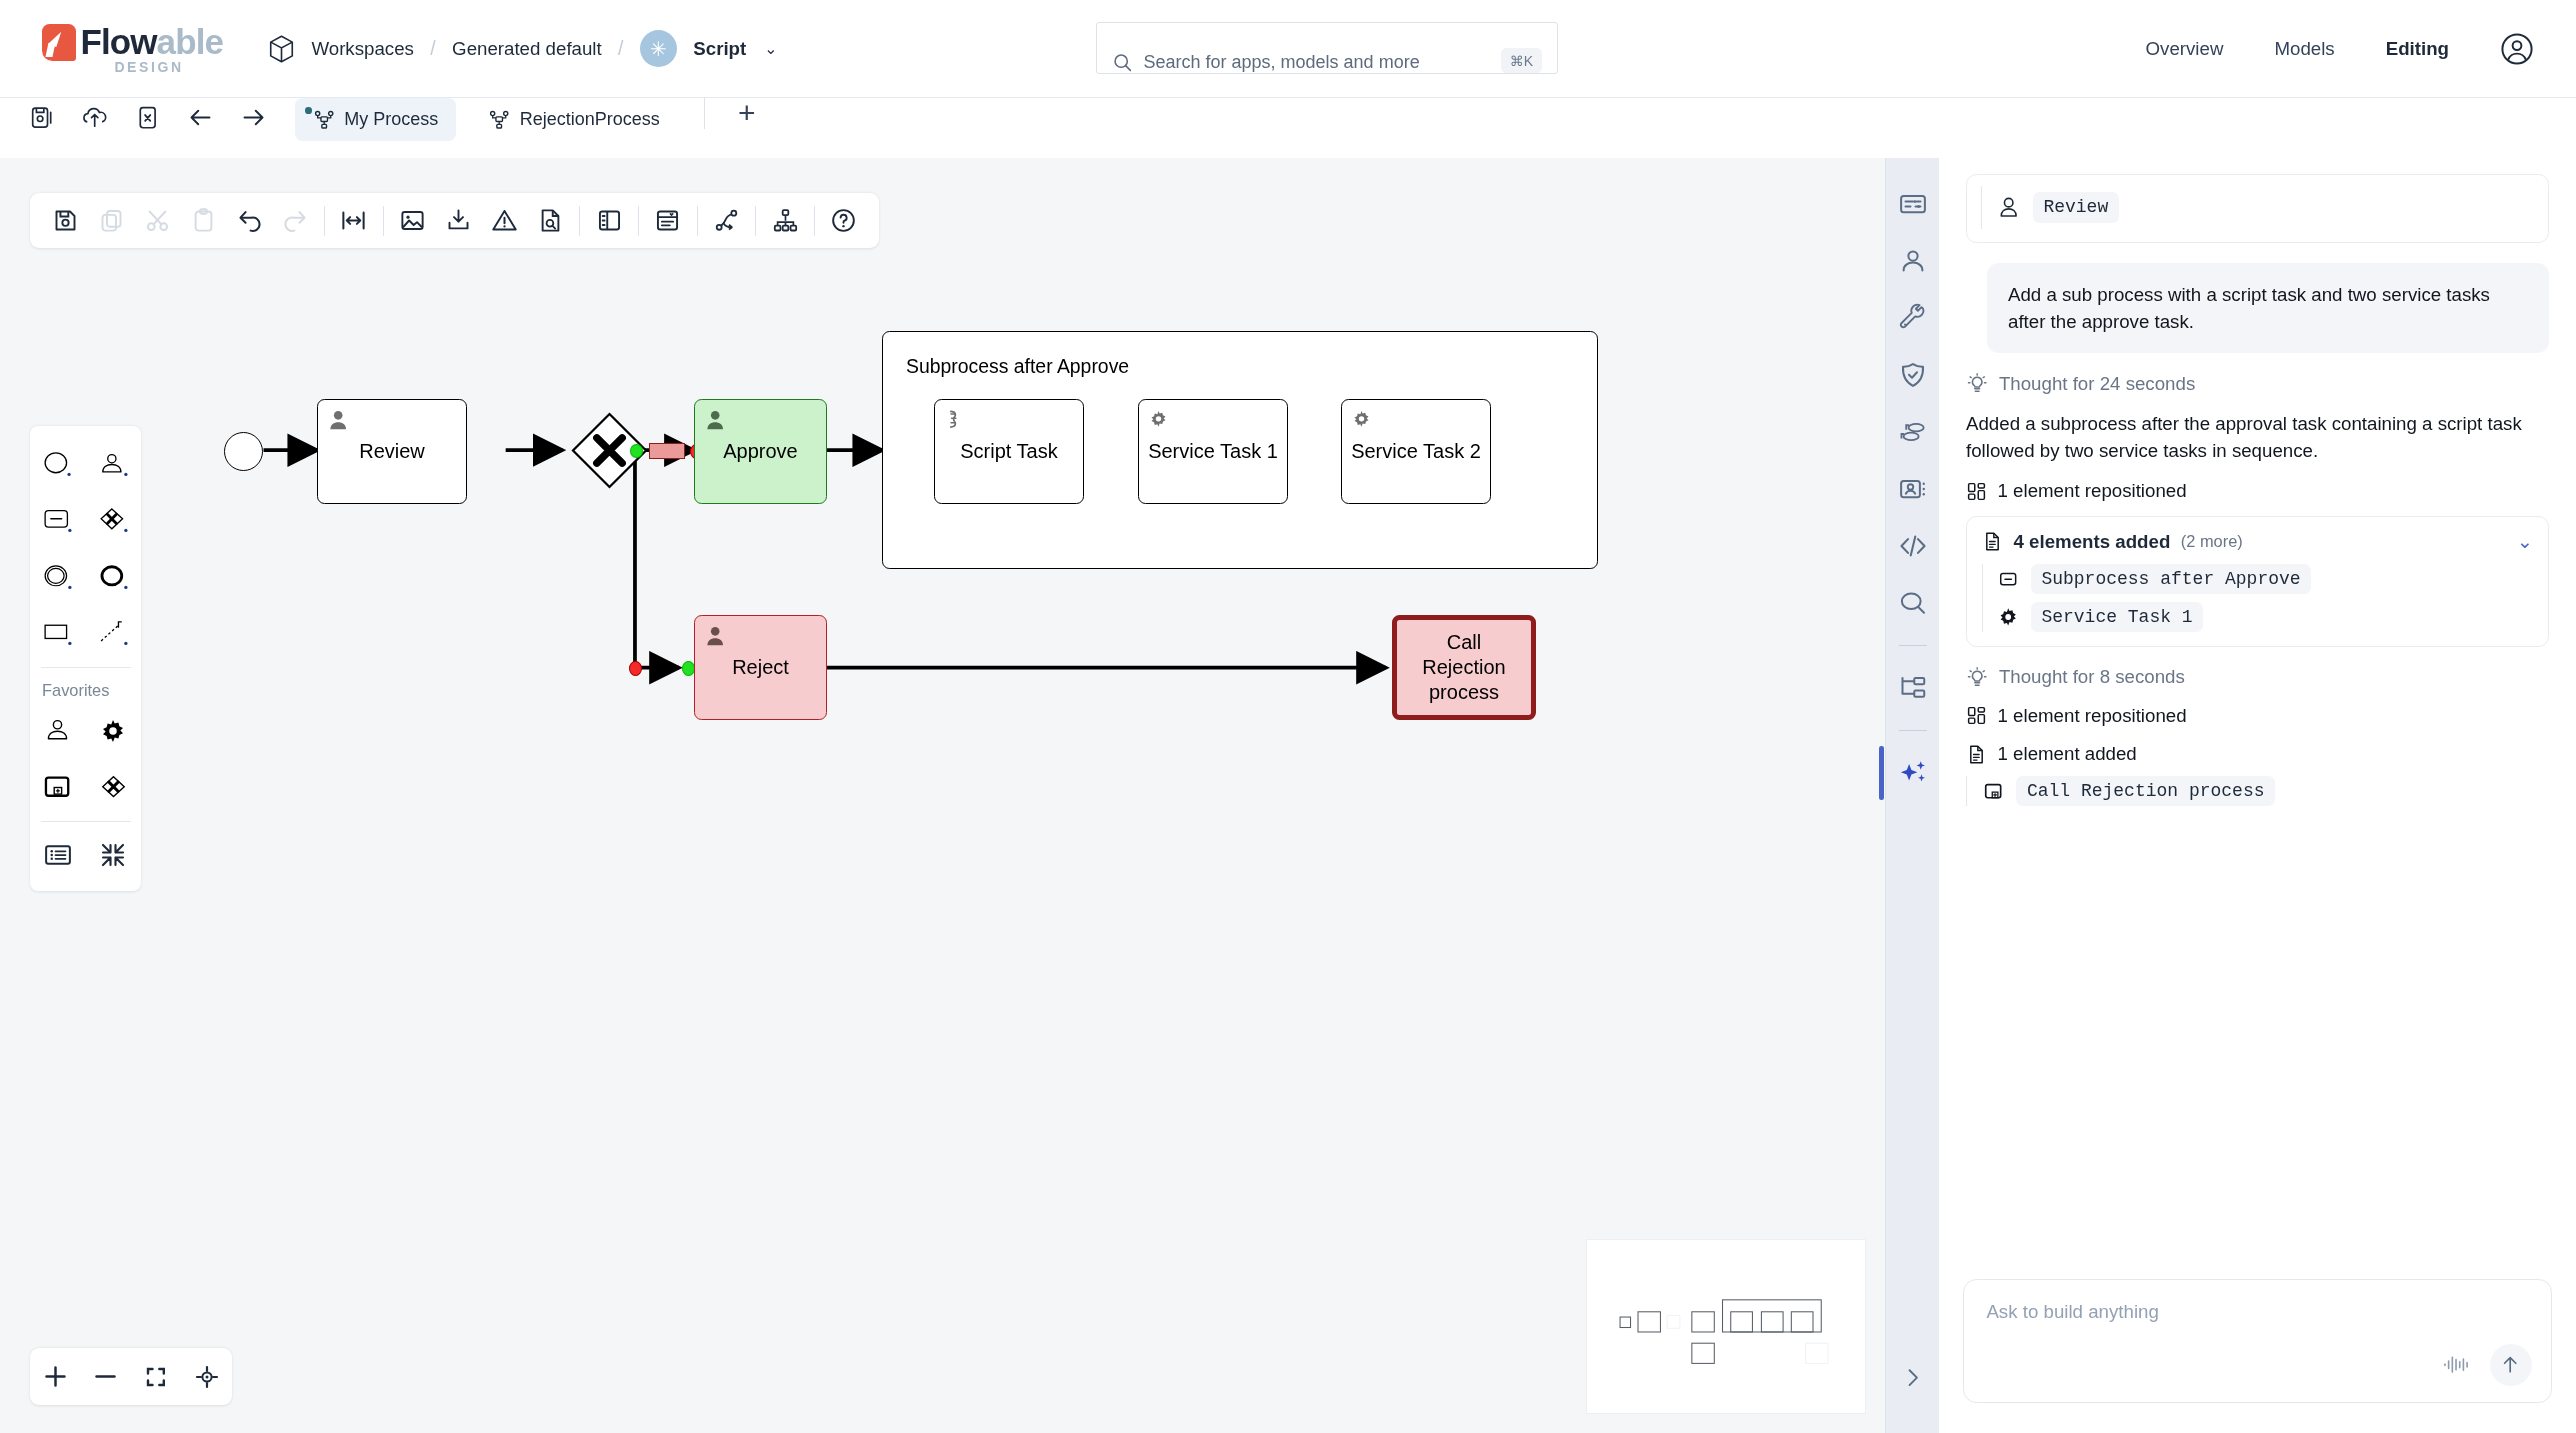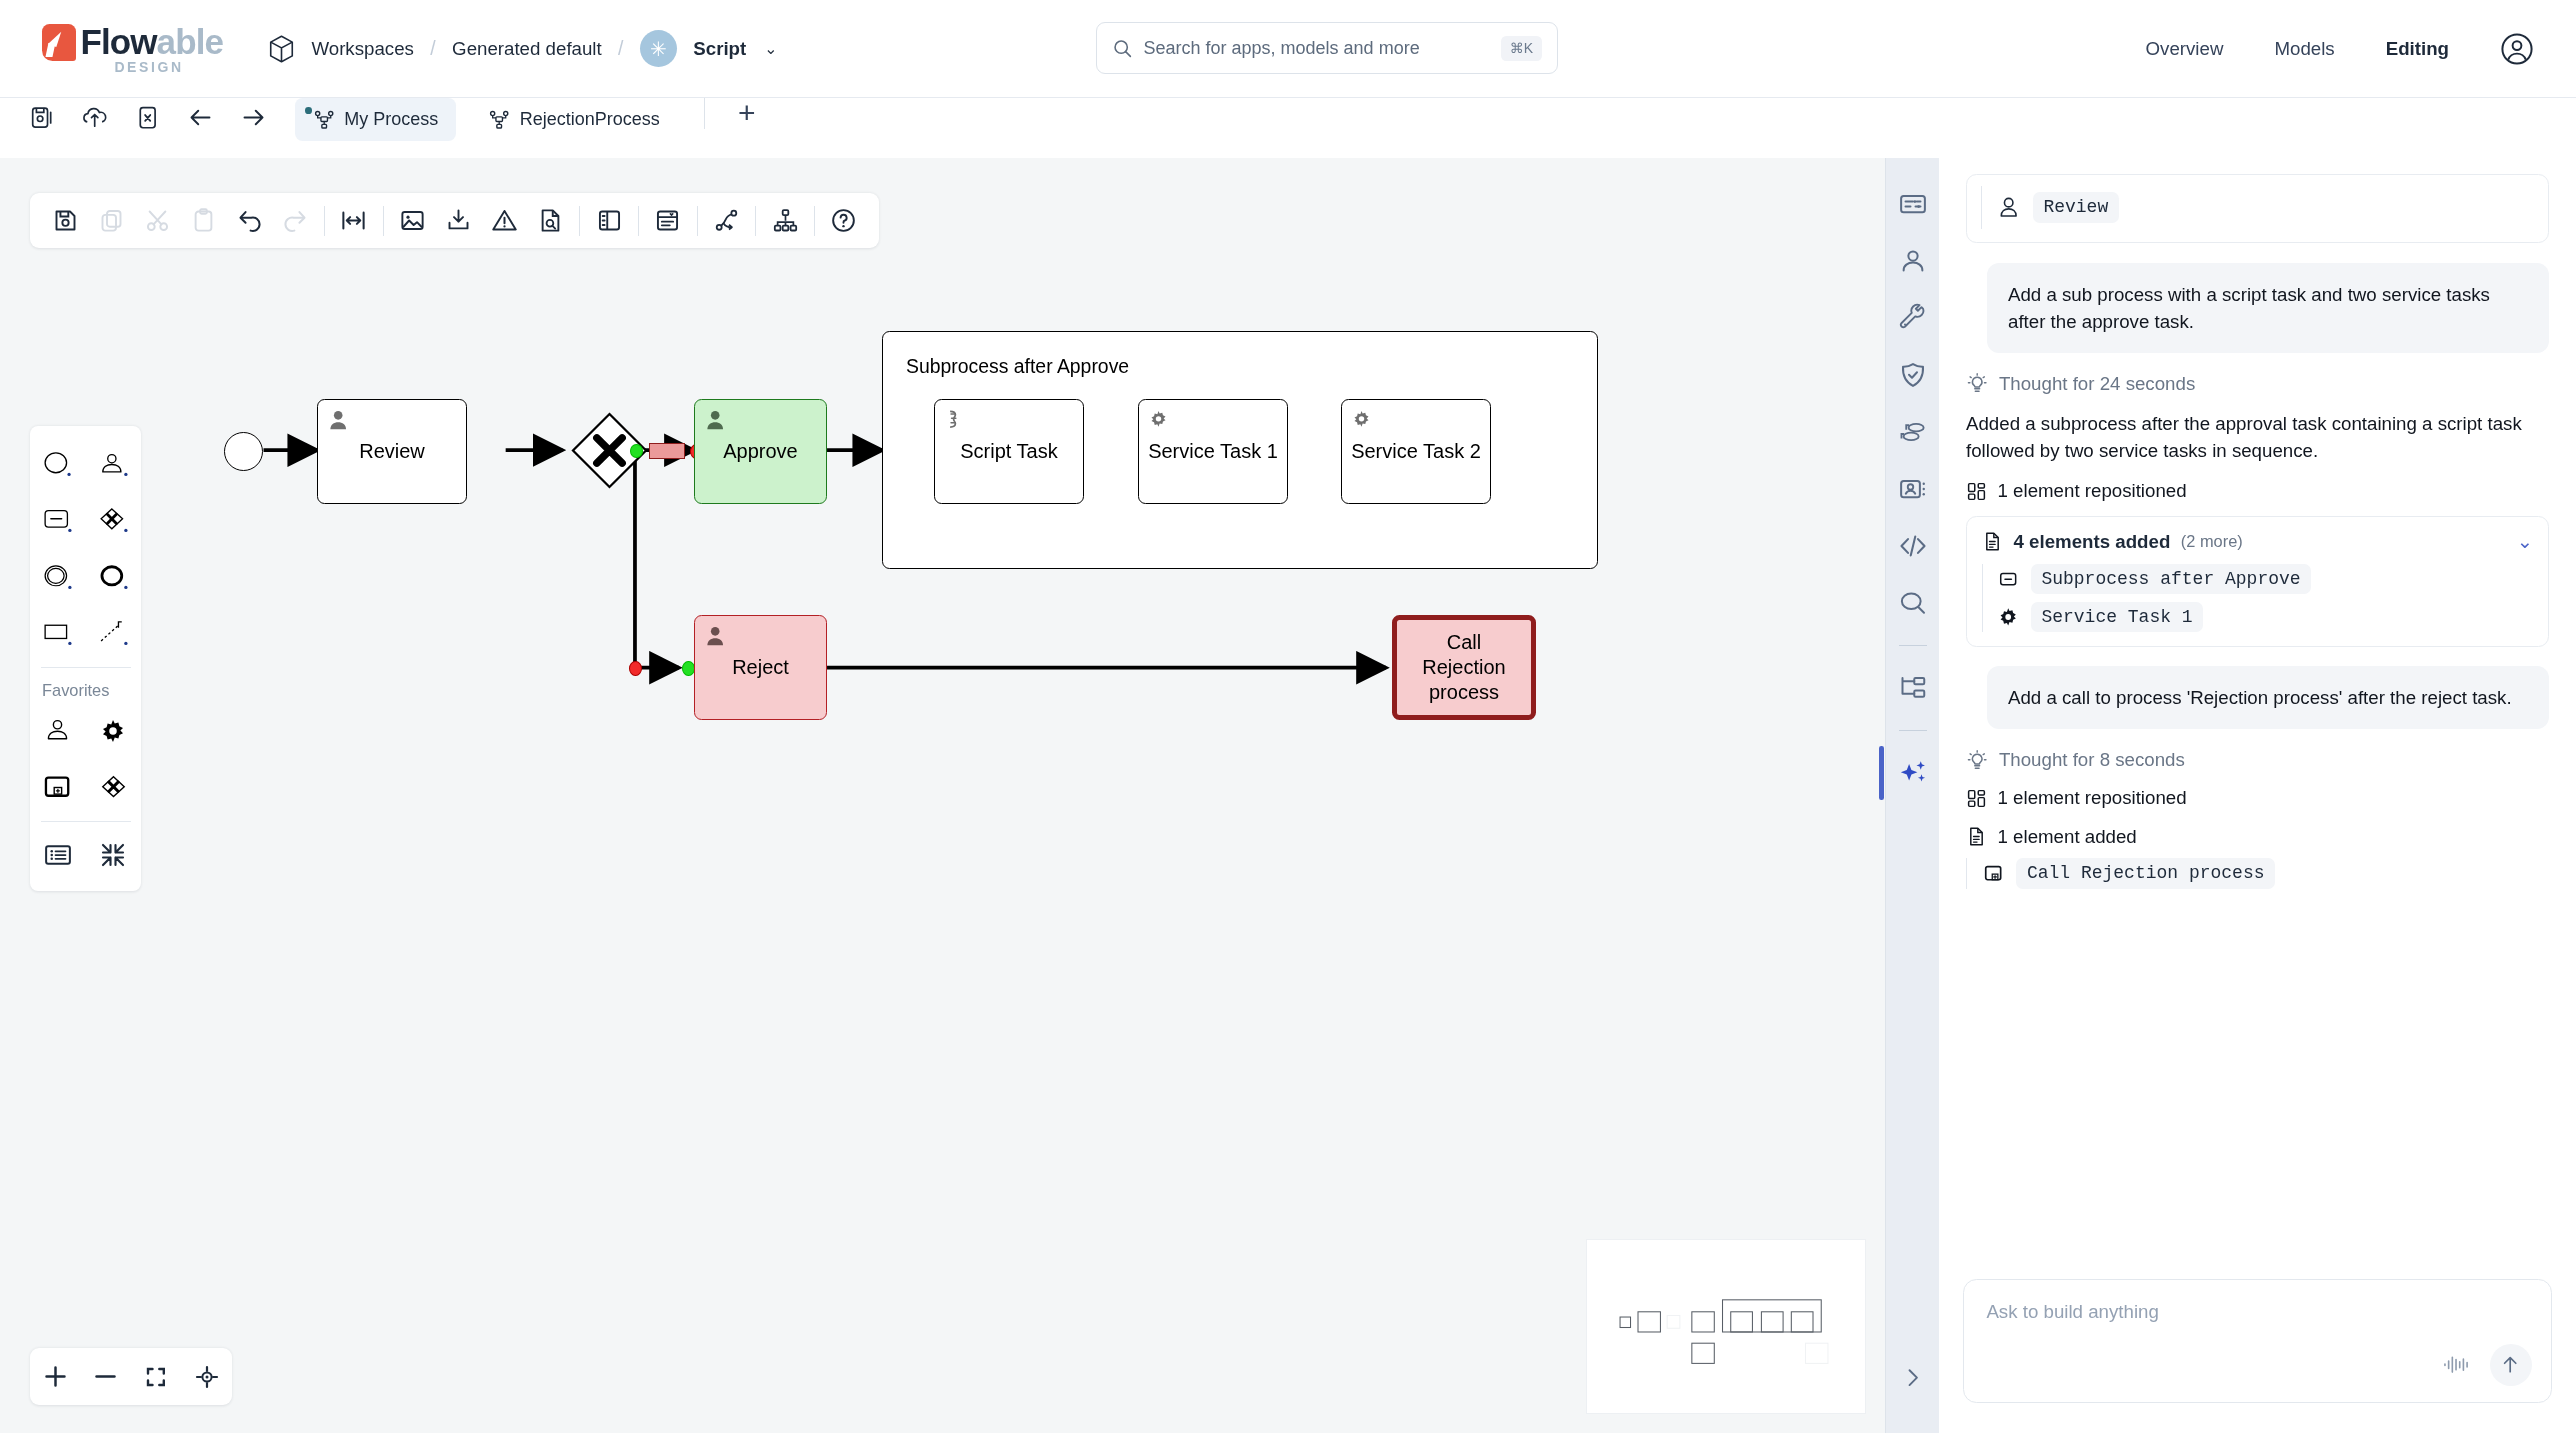--- a/index.html
+++ b/index.html
@@ -46,22 +46,22 @@
   .proj-avatar {
     width: 37px; height: 37px; border-radius: 50%; background: #a5c6de;
     display: flex; align-items: center; justify-content: center;
     color: #fff; font-size: 20px; line-height: 1;
   }
   .proj-name { font-size: 18.7px; font-weight: 700; }
   .caret { font-size: 15.7px; color: #1e2a3a; margin-left: 1.5px; }
 
   .search-box {
     position: absolute; left: 1096px; top: 22.4px; width: 462px; height: 52px;
-    border: 0.7px solid #dde3ea; border-radius: 9px; background: #fff;
-    display: flex; align-items: center; padding: 0 15px; gap: 10.5px;
+    border: 0.7px solid #dde3ea; border-radius: 3px; background: #fff;
+    display: flex; align-items: flex-end; padding: 0 15px; gap: 10.5px;
   }
   .search-ph { font-size: 18px; color: #5d6b7d; flex: 1; }
   .kbd { background: #f1f3f7; color: #6b7a8d; font-size: 14px; border-radius: 5.2px; padding: 4.5px 9px; }
 
   .topnav { position: absolute; right: 42px; top: 0; height: 98px; display: flex; align-items: center; gap: 51px; }
   .topnav a { font-size: 18.7px; color: #35435a; text-decoration: none; }
   .topnav a.active { font-weight: 700; color: #1e2a3a; }
   .user-ico { width: 34px; height: 34px; }
 
   
@@ -838,21 +838,20 @@
               <svg width="22.4" height="22.4" viewBox="0 0 24 24">
                   <path d="M12 2.4 13.4 5.3l3.1-.8.8 3.1 2.9 1.4-2.1 2.2 2.1 2.2-2.9 1.4-.8 3.1-3.1-.8L12 20.9l-1.4-2.8-3.1.8-.8-3.1L3.8 14.4 5.9 12.2 3.8 10l2.9-1.4.8-3.1 3.1.8z" fill="#11161f"></path>
                   <circle cx="12" cy="11.8" r="3.1" fill="#fff"></circle>
                 </svg>
             </span>
             <span class="chip">Service Task 1</span>
           </div>
         </div>
       </div>
 
-      <div class="bubble">Add a call to process 'Rejection process' after the reject task.</div>
 
       <div class="thought">
         <span>
           <svg width="22.4" height="22.4" viewBox="0 0 24 24">
               <path d="M9.4 18h5.2M10 20.6h4" stroke="#6a7687" stroke-width="1.6" stroke-linecap="round"></path>
               <path d="M12 5.6a5 5 0 0 1 3.1 9c-.5.4-.7 1-.7 1.6H9.6c0-.6-.2-1.2-.7-1.6A5 5 0 0 1 12 5.6z" fill="none" stroke="#6a7687" stroke-width="1.6" stroke-linejoin="round"></path>
               <path d="M12 1.8v1.6M4.4 5.2 5.6 6M19.6 5.2 18.4 6M2.6 11.6h1.6M19.8 11.6h1.6" stroke="#6a7687" stroke-width="1.5" stroke-linecap="round"></path>
             </svg>
         </span>
         <span>Thought for 8 seconds</span>

